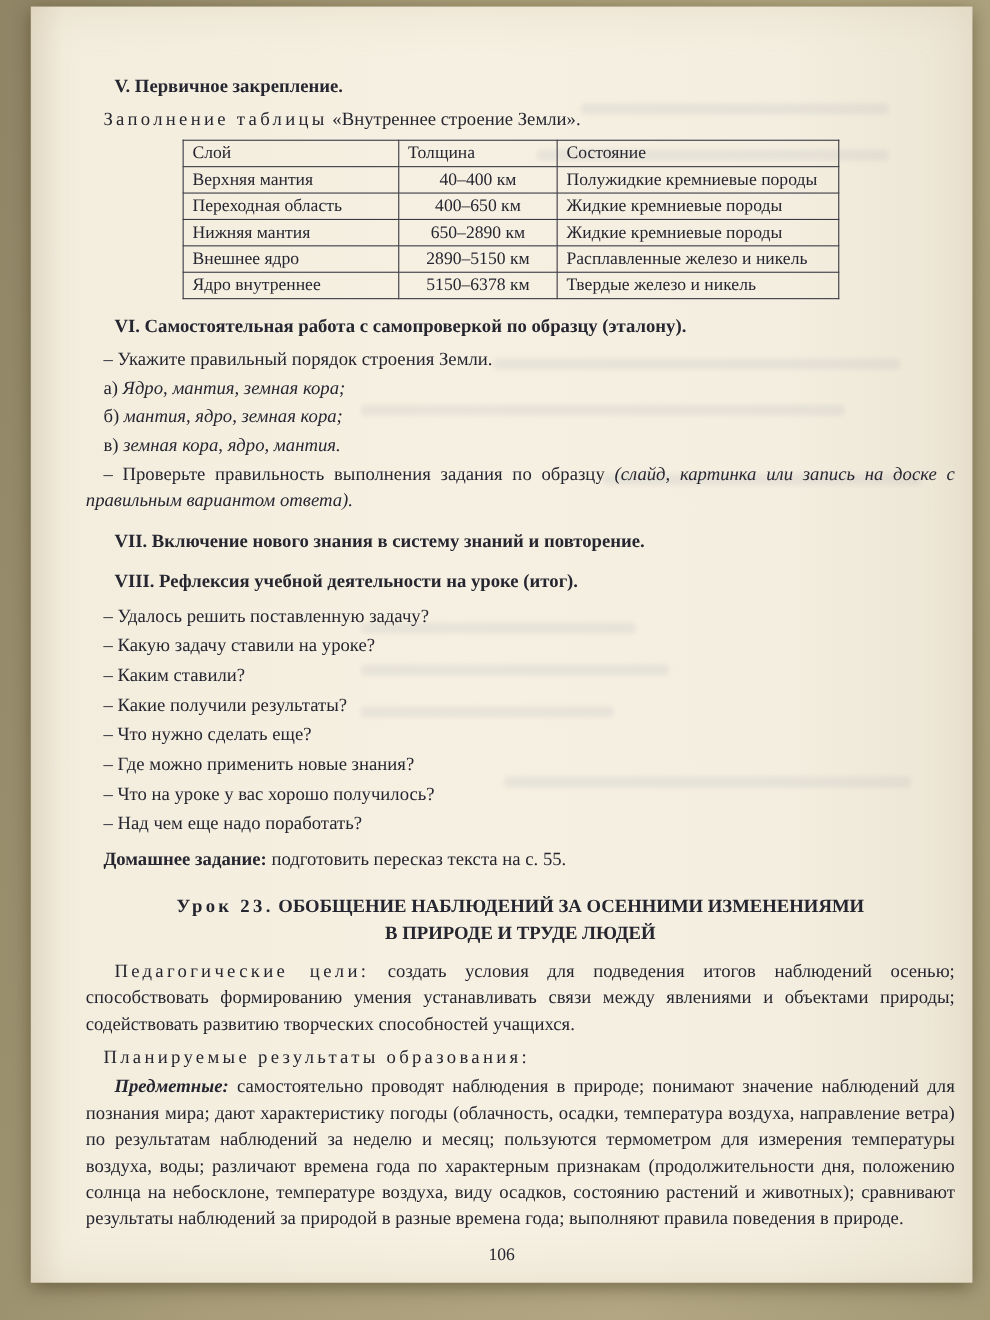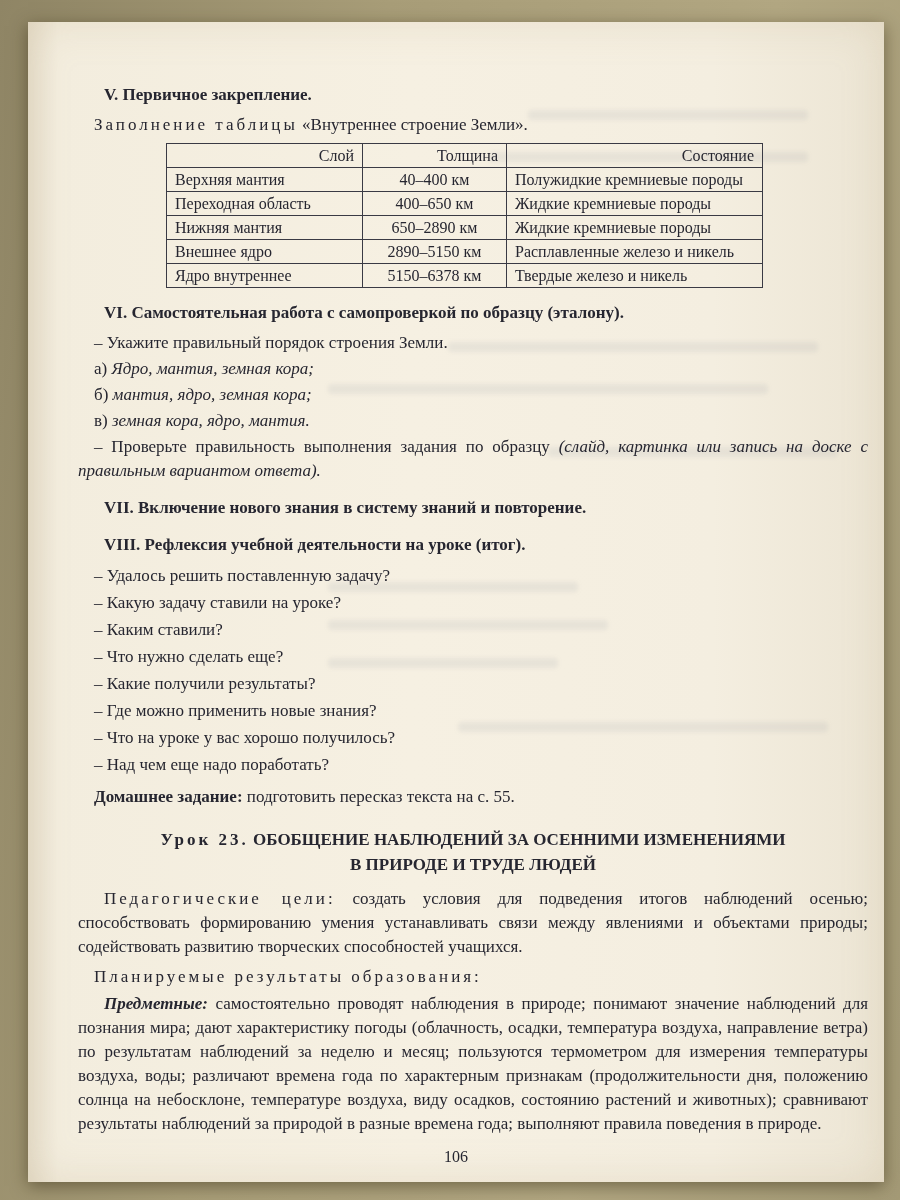--- a/index.html
+++ b/index.html
@@ -6,21 +6,21 @@
   html, body { width: 900px; height: 1200px; }
   body {
     position: relative;
     font-family: "Liberation Serif", serif;
     background: linear-gradient(100deg, #8f8565 0%, #a89d78 35%, #b2a782 70%, #a49a76 100%);
     overflow: hidden;
     color: #262630;
   }
   .page {
     position: absolute;
-    left: 28px; top: 22px;
+    left: 28px; top: 6px;
     width: 856px; height: 1160px;
     background: linear-gradient(90deg, #e7dfcd 0px, #f3edde 30px, #f6f0e2 45%, #f4eee0 80%, #ece5d4 100%);
     box-shadow: 0 4px 16px rgba(50,40,15,0.5), inset 0 0 40px rgba(190,170,130,0.25);
     padding: 48px 16px 0 50px;
     overflow: hidden;
   }
   .ghost { position: absolute; border-radius: 4px; filter: blur(2px); background: rgba(100,106,128,0.09); height: 10px; }
   .content { position: relative; z-index: 2; }
   p, h3 { font-size: 17px; line-height: 24px; }
   .sec { font-weight: bold; font-size: 17px; text-indent: 26px; margin: 13px 0 6px; }
@@ -34,21 +34,21 @@
     border-collapse: collapse;
     margin: 6px 0 10px 88px;
     font-size: 16px;
   }
   th, td {
     border: 1px solid #3a3a44;
     padding: 1px 8px;
     line-height: 21px;
     font-weight: normal;
   }
-  th { text-align: right; }
+  th { text-align: left; }
   td.c1 { width: 196px; text-align: left; }
   td.c2 { width: 144px; text-align: center; }
   td.c3 { width: 256px; text-align: left; }
   .q { text-indent: 16px; margin: 2px 0; line-height: 25px; }
   .lesson-head {
     text-align: center; font-weight: bold;
     margin: 18px 40px 10px; line-height: 25px; font-size: 17px;
   }
   .pagenum {
     position: absolute; bottom: 16px; left: 0; right: 0;
@@ -124,22 +124,22 @@
     <p class="line" style="text-align:justify;"><span>– Проверьте правильность выполнения задания по образцу </span><span class="it">(слайд, картинка или запись на доске с правильным вариантом ответа).</span></p>
 
     <h3 class="sec">VII. Включение нового знания в систему знаний и повторение.</h3>
 
 
     <h3 class="sec">VIII. Рефлексия учебной деятельности на уроке (итог).</h3>
 
     <p class="q">– Удалось решить поставленную задачу?</p>
     <p class="q">– Какую задачу ставили на уроке?</p>
     <p class="q">– Каким ставили?</p>
+    <p class="q">– Какие получили результаты?</p>
     <p class="q">– Что нужно сделать еще?</p>
-    <p class="q">– Какие получили результаты?</p>
     <p class="q">– Где можно применить новые знания?</p>
     <p class="q">– Что на уроке у вас хорошо получилось?</p>
     <p class="q">– Над чем еще надо поработать?</p>
 
     <p class="line" style="margin-top:8px;"><span class="b">Домашнее задание:</span><span> подготовить пересказ текста на с. 55.</span></p>
 
     <div class="lesson-head">
       <span class="razr">Урок 23.</span><span> ОБОБЩЕНИЕ НАБЛЮДЕНИЙ ЗА ОСЕННИМИ ИЗМЕНЕНИЯМИ</span><br>
       <span>В ПРИРОДЕ И ТРУДЕ ЛЮДЕЙ</span>
     </div>

